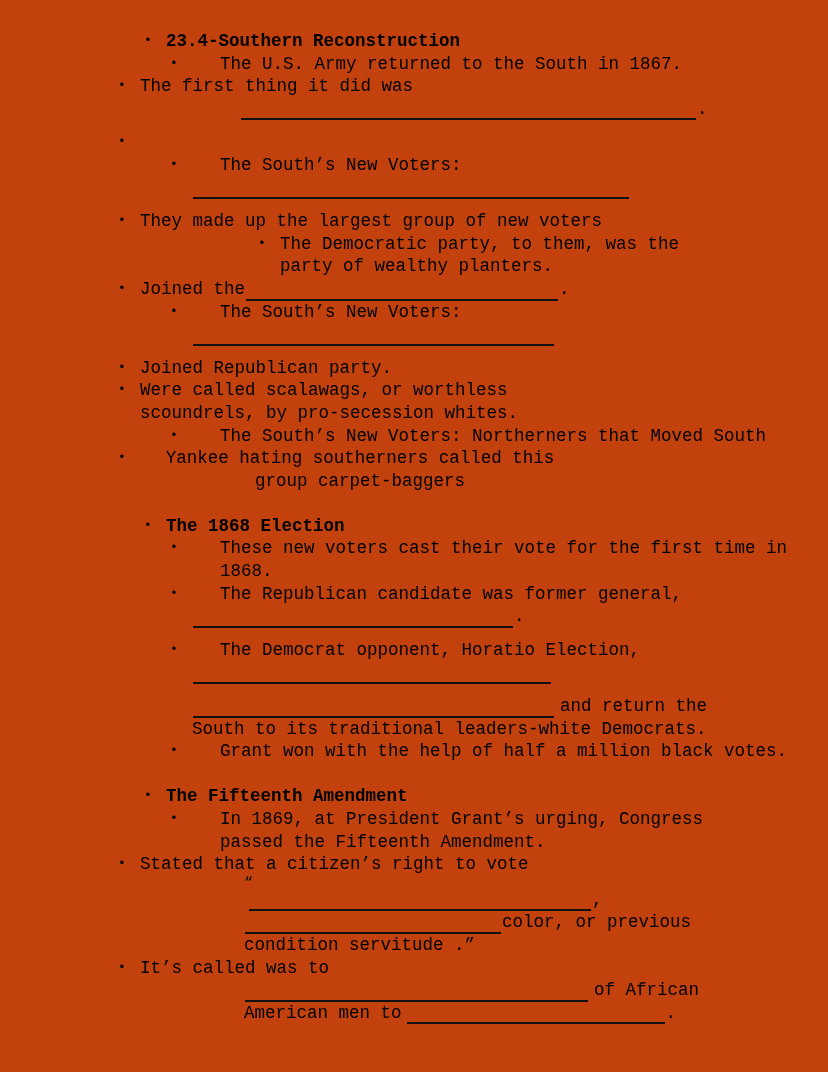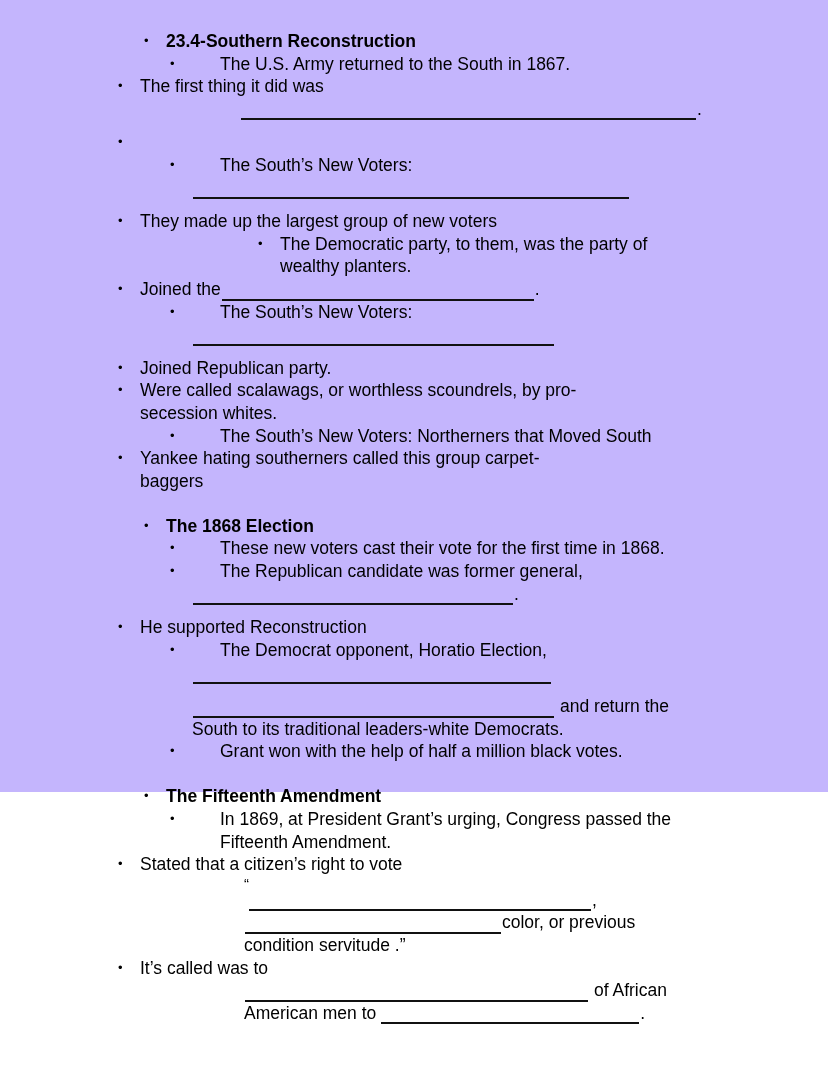--- a/index.html
+++ b/index.html
@@ -10,22 +10,23 @@
   body {
     width: 828px;
     height: 1072px;
     font-family: "Liberation Sans", sans-serif;
     color: #000000;
     overflow: hidden;
   }
   .page {
     position: relative;
     width: 828px;
-    height: 792px;
-    background: #c4b5fd;
+    height: 1072px;
+    background: #c2410c;
+    font-family: Liberation Mono, monospace;
   }
   .content {
     position: absolute;
     left: 0;
     top: 30px;
     width: 828px;
   }
 
   
   .row {
@@ -161,21 +162,21 @@
       <span class="txt" style="max-width:442px;">Were called scalawags, or worthless scoundrels, by pro-secession whites.</span>
     </div>
 
     <div class="row lvl2">
       <span class="bullet"></span>
       <span class="txt">The South’s New Voters: Northerners that Moved South</span>
     </div>
 
     <div class="row lvl3">
       <span class="bullet"></span>
-      <span class="txt" style="max-width:440px;">Yankee hating southerners called this group carpet-baggers</span>
+      <span class="txt" style="max-width:440px;text-align:center;">Yankee hating southerners called this group carpet-baggers</span>
     </div>
 
     <div class="gap"></div>
 
     <div class="row lvl1">
       <span class="bullet"></span>
       <span class="txt">The 1868 Election</span>
     </div>
 
     <div class="row lvl2">
@@ -187,24 +188,20 @@
       <span class="bullet"></span>
       <span class="txt">The Republican candidate was former general,</span>
     </div>
 
     <div class="cont2 blank-line">
       <span class="blank" style="width:320px;"></span><span>.</span>
     </div>
 
     <div class="gap-sm"></div>
 
-    <div class="row lvl3">
-      <span class="bullet"></span>
-      <span class="txt">He supported Reconstruction</span>
-    </div>
 
     <div class="row lvl2">
       <span class="bullet"></span>
       <span class="txt">The Democrat opponent, Horatio Election,</span>
     </div>
 
     <div class="cont2 blank-line">
       <span class="blank" style="width:358px;"></span>
     </div>
 

